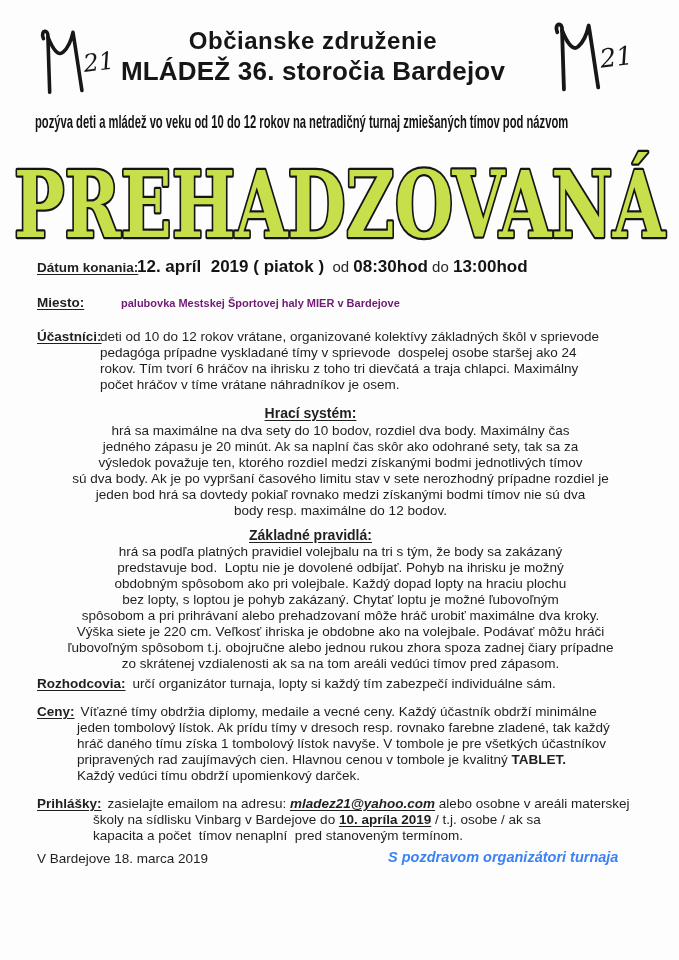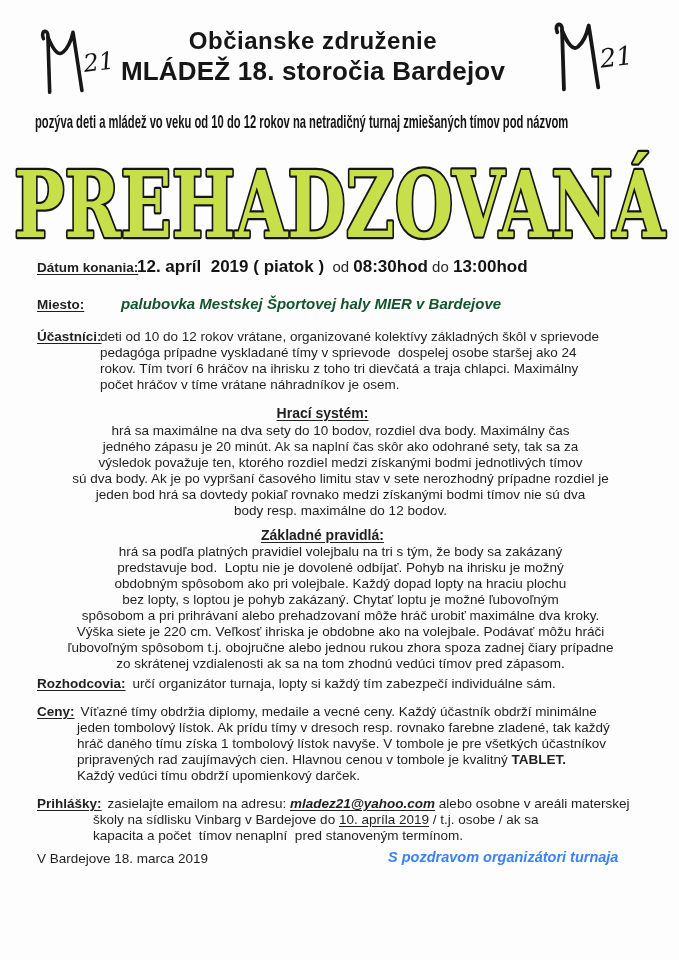--- a/index.html
+++ b/index.html
@@ -35,29 +35,29 @@
   .preline { white-space:pre; }
 
   
   .row-date { top:257px; left:37px; font-size:13.5px; white-space:pre; }
   .row-date .lbl { display:inline-block; width:100px;text-align:right; }
   .row-date .main { font-size:17px; font-weight:700; color:#141414; }
   .row-date .mid  { font-size:15px; color:#2a2a2a; }
 
   .row-place { top:295px; left:37px; font-size:13.5px; white-space:pre; }
   .row-place .lbl { display:inline-block; width:84px; }
-  .row-place .val { font-size:15px; font-weight:700; color:#14532d;font-style:italic; }
+  .row-place .val { font-size:11px; font-weight:700; color:#701a75; }
 
   
   .row-part { top:329px; left:37px; display:flex; }
   .row-part .lbl { font-size:13.5px; width:63px; flex:none; }
   .row-part .lines { font-size:13.5px; line-height:16px; }
 
   
-  .center-head { left:16px; width:613px; text-align:center; font-size:14px; }
+  .center-head { left:4px; width:613px; text-align:center; font-size:14px; }
   .head-system { top:405px; }
   .head-rules  { top:527px; }
   .center-par  { left:46px; width:589px; text-align:center; font-size:13.5px; line-height:16px; }
   .par-system  { top:423px; }
   .par-rules   { top:544px; }
 
   
   .row-ref { top:676px; left:37px; font-size:13.5px; }
   .row-ref .txt { margin-left:7px; }
 
@@ -65,21 +65,21 @@
   .row-prizes { top:704px; left:37px; font-size:13.5px; line-height:16px; }
   .row-prizes .first .after-lbl { margin-left:6px; }
   .row-prizes .ind { padding-left:40px; }
   .row-prizes b { font-weight:700; }
 
   
   .row-apps { top:796px; left:37px; font-size:13.5px; line-height:16px; }
   .row-apps .first .after-lbl { margin-left:6px; }
   .row-apps .ind { padding-left:56px; }
   .email { font-weight:700; font-style:italic; text-decoration:underline; text-underline-offset:2px; }
-  .u { text-decoration:underline; text-underline-offset:2px; }
+  .u { text-decoration:underline; text-underline-offset:2px;font-weight:bold; }
 
   
   .footer-left  { top:851px; left:37px;  font-size:13.5px; }
   .footer-right { top:849px; left:388px; font-size:14.5px; font-weight:700; font-style:italic; color:#3b82f6; }
 </style>
 </head>
 <body>
 
 <div class="page">
 
@@ -95,21 +95,21 @@
     <g fill="none" stroke="#171717" stroke-linecap="round" stroke-linejoin="round">
       <path stroke-width="4" d="M15 19 C11 9 21 8 20 17 L22 79"></path>
       <path stroke-width="4" d="M20 17 C26 32 32 39 37 34 C43 29 46 21 48 12 C51 30 55 58 58 77"></path>
     </g>
     <text x="60" y="55" font-family="DejaVu Serif, serif" font-style="italic" font-size="27" fill="#171717" transform="rotate(-7 72 48)">21</text>
   </svg>
 
   <div class="abs org-header">
     <div class="inner">
       <div class="org-line1">Občianske združenie</div>
-      <div class="org-line2">MLÁDEŽ 18. storočia Bardejov</div>
+      <div class="org-line2">MLÁDEŽ 36. storočia Bardejov</div>
     </div>
   </div>
 
   <div class="abs subtitle">
     <span>pozýva deti a mládež vo veku od 10 do 12 rokov na netradičný turnaj zmiešaných tímov pod názvom</span>
   </div>
 
   <div class="abs title-wrap">
     <svg width="663" height="96" viewBox="0 0 663 96">
       <text x="6" y="88" textLength="651" lengthAdjust="spacingAndGlyphs" font-family="DejaVu Serif, serif" font-size="92" font-weight="bold" fill="#c6df4b" stroke="#151515" stroke-width="4.5" stroke-linejoin="round" paint-order="stroke fill">PREHADZOVANÁ</text>
@@ -146,21 +146,21 @@
     <span class="lbl">Základné pravidlá:</span>
   </div>
   <div class="abs center-par par-rules">
     <div class="preline">hrá sa podľa platných pravidiel volejbalu na tri s tým, že body sa zakázaný</div>
     <div class="preline">predstavuje bod.  Loptu nie je dovolené odbíjať. Pohyb na ihrisku je možný</div>
     <div class="preline">obdobným spôsobom ako pri volejbale. Každý dopad lopty na hraciu plochu</div>
     <div class="preline">bez lopty, s loptou je pohyb zakázaný. Chytať loptu je možné ľubovoľným</div>
     <div class="preline">spôsobom a pri prihrávaní alebo prehadzovaní môže hráč urobiť maximálne dva kroky.</div>
     <div class="preline">Výška siete je 220 cm. Veľkosť ihriska je obdobne ako na volejbale. Podávať môžu hráči</div>
     <div class="preline">ľubovoľným spôsobom t.j. obojručne alebo jednou rukou zhora spoza zadnej čiary prípadne</div>
-    <div class="preline">zo skrátenej vzdialenosti ak sa na tom zhodnú vedúci tímov pred zápasom.</div>
+    <div class="preline">zo skrátenej vzdialenosti ak sa na tom areáli vedúci tímov pred zápasom.</div>
   </div>
 
   <div class="abs row-ref"><span class="lbl">Rozhodcovia:</span><span class="txt">určí organizátor turnaja, lopty si každý tím zabezpečí individuálne sám.</span></div>
 
   <div class="abs row-prizes">
     <div class="preline first"><span class="lbl">Ceny:</span><span class="after-lbl">Víťazné tímy obdržia diplomy, medaile a vecné ceny. Každý účastník obdrží minimálne</span></div>
     <div class="preline ind">jeden tombolový lístok. Ak prídu tímy v dresoch resp. rovnako farebne zladené, tak každý</div>
     <div class="preline ind">hráč daného tímu získa 1 tombolový lístok navyše. V tombole je pre všetkých účastníkov</div>
     <div class="preline ind"><span>pripravených rad zaujímavých cien. Hlavnou cenou v tombole je kvalitný </span><b>TABLET.</b></div>
     <div class="preline ind">Každý vedúci tímu obdrží upomienkový darček.</div>

